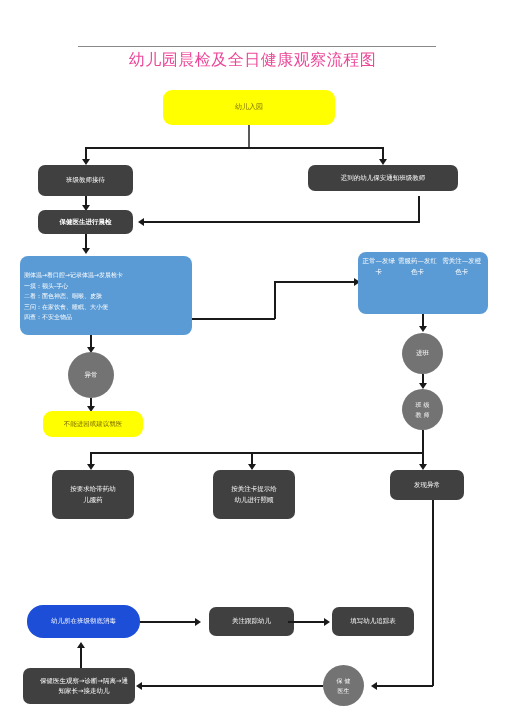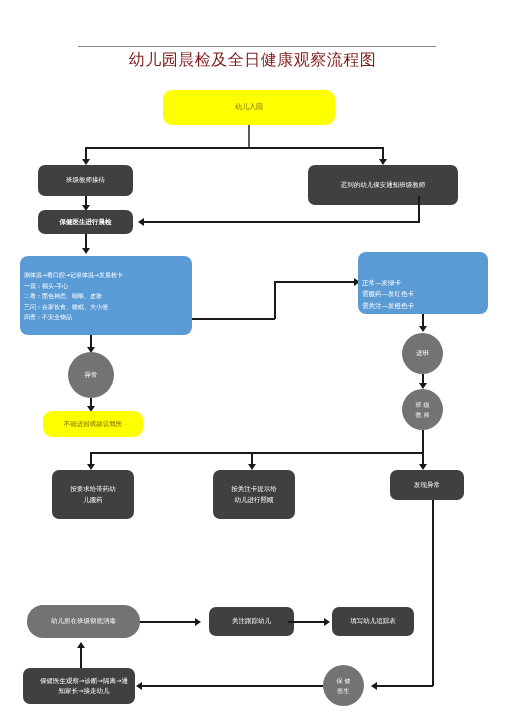--- a/index.html
+++ b/index.html
@@ -25,21 +25,21 @@
     height: 1px;
     background: #8a8a8a;
   }
   .title {
     position: absolute;
     left: 0;
     top: 50px;
     width: 505px;
     text-align: center;
     font-size: 16px;
-    color: #7f1d1d;
+    color: #ec4899;
     font-family: "DejaVu Serif", "Liberation Serif", serif;
     letter-spacing: 0.5px;
     white-space: nowrap;
   }
   
   .node {
     position: absolute;
     box-sizing: border-box;
     display: flex;
     align-items: center;
@@ -49,21 +49,21 @@
     font-size: 6.5px;
     line-height: 1.55;
     padding: 2px 4px;
     white-space: pre-line;
   }
   .blue {
     background: #404040;
     border-radius: 7px;
   }
   .blue-pill {
-    background: #737373;
+    background: #1d4ed8;
     border-radius: 16px;
   }
   .yellow {
     background: #ffff00;
     border-radius: 9px;
     color: #7a6a00;
   }
   .circle {
     background: #737373;
     border-radius: 50%;
@@ -120,21 +120,21 @@
   <div class="node yellow" style="left:163px; top:90px; width:172px; height:35px; font-size:7px;">幼儿入园</div>
 
   <div class="ln ln-v ln-gray" style="left:248px; top:125px; height:23px;"></div>
   <div class="ln ln-h" style="left:85px; top:147px; width:298px;"></div>
   <div class="ln ln-v" style="left:85px; top:147px; height:14px;"></div>
   <div class="arrow-d" style="left:82px; top:159px;"></div>
   <div class="ln ln-v" style="left:382px; top:147px; height:14px;"></div>
   <div class="arrow-d" style="left:379px; top:159px;"></div>
 
   <div class="node blue" style="left:38px; top:165px; width:95px; height:31px;">班级教师接待</div>
-  <div class="node blue" style="left:308px; top:165px; width:150px; height:40px;">迟到的幼儿保安通知班级教师</div>
+  <div class="node blue" style="left:308px; top:165px; width:150px; height:26px;">迟到的幼儿保安通知班级教师</div>
 
   <div class="ln ln-v" style="left:85px; top:196px; height:11px;"></div>
   <div class="arrow-d" style="left:82px; top:205px;"></div>
 
   <div class="ln ln-v" style="left:418px; top:196px; height:26px;"></div>
   <div class="ln ln-h" style="left:144px; top:221px; width:276px;"></div>
   <div class="arrow-l" style="left:138px; top:218px;"></div>
 
   <div class="node blue" style="left:38px; top:210px; width:95px; height:24px;font-weight:bold;">保健医生进行晨检</div>
 
@@ -147,21 +147,21 @@
     <div>二看：面色神态、咽喉、皮肤</div>
     <div>三问：在家饮食、睡眠、大小便</div>
     <div>四查：不安全物品</div>
   </div>
 
   <div class="ln ln-h" style="left:192px; top:318px; width:83px;"></div>
   <div class="ln ln-v" style="left:274px; top:281px; height:38px;"></div>
   <div class="ln ln-h" style="left:274px; top:281px; width:82px;"></div>
   <div class="arrow-r" style="left:354px; top:278px;"></div>
 
-  <div class="node big-blue" style="left:358px; top:252px; width:130px; height:62px; flex-direction:column; justify-content:flex-end; font-size:6.5px;">
+  <div class="node big-blue" style="left:358px; top:252px; width:130px; height:62px; flex-direction:row; justify-content:flex-end; font-size:6.5px;">
     <div>正常—发绿卡</div>
     <div>需服药—发红色卡</div>
     <div>需关注—发橙色卡</div>
   </div>
 
   <div class="ln ln-v" style="left:90px; top:335px; height:14px;"></div>
   <div class="arrow-d" style="left:87px; top:347px;"></div>
 
   <div class="node circle" style="left:68px; top:352px; width:46px; height:46px;">异常</div>
 

